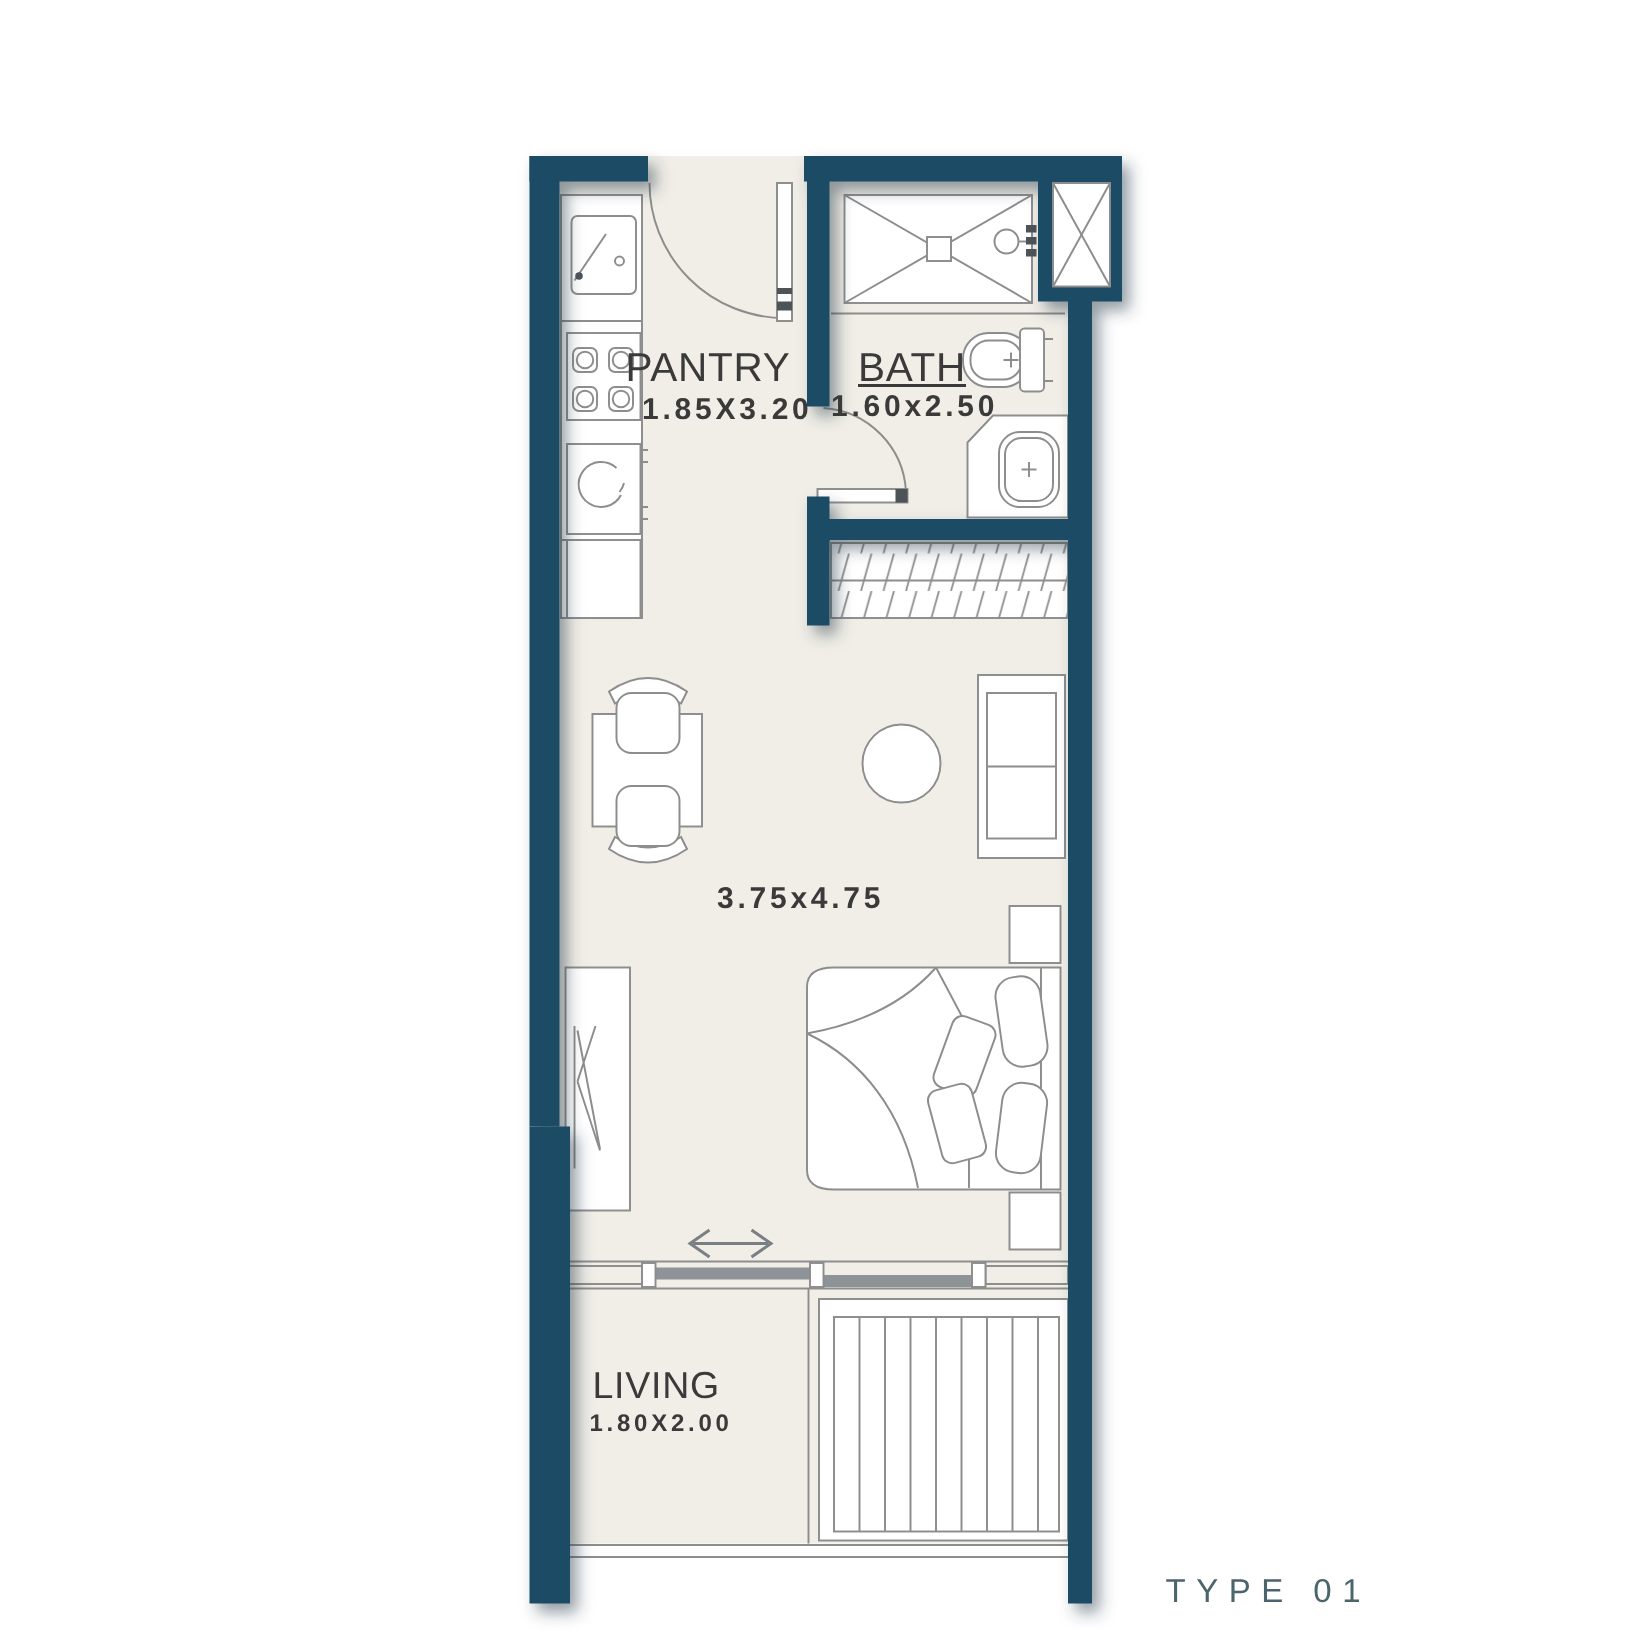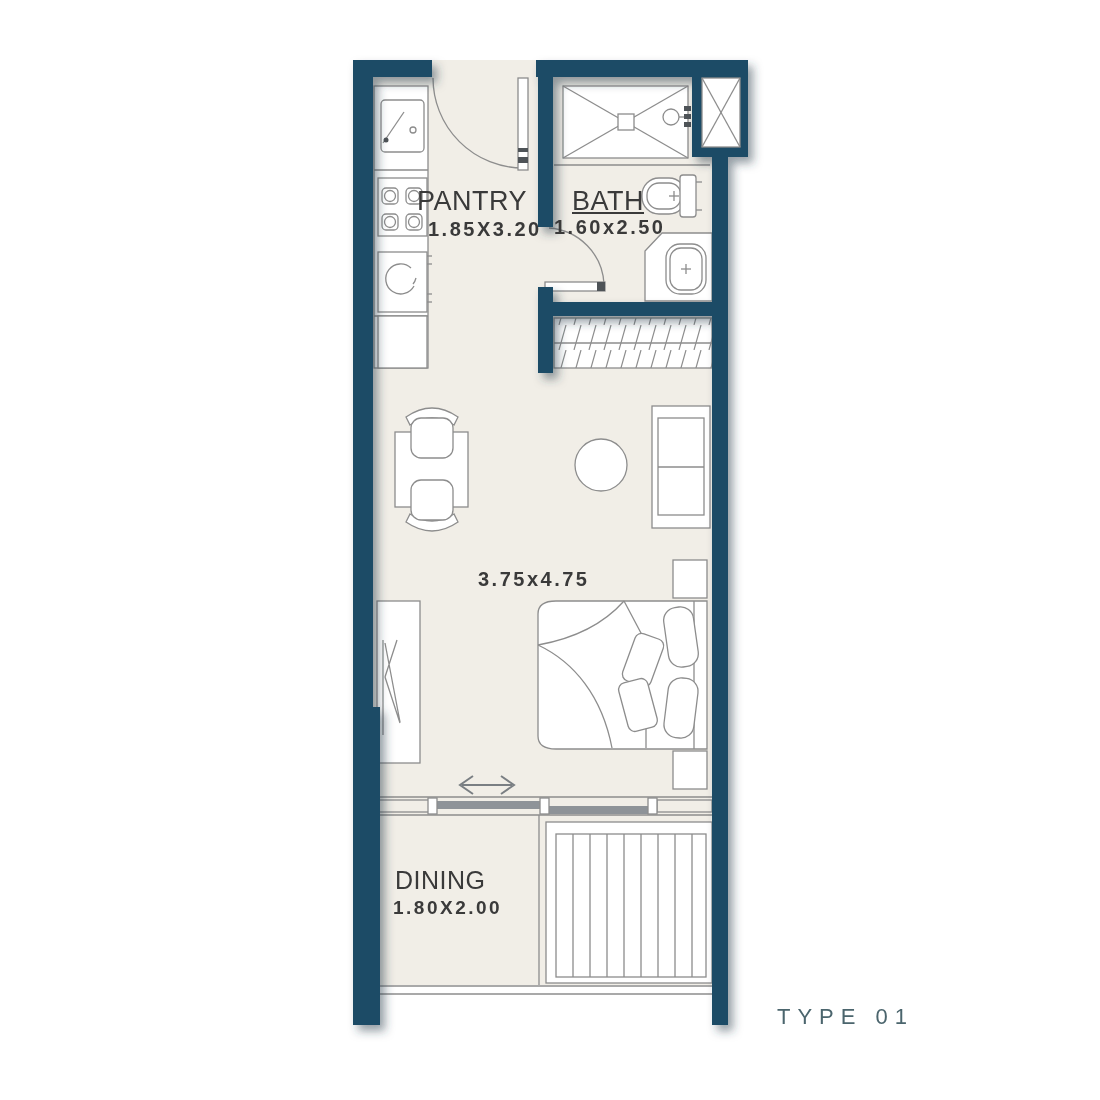--- a/index.html
+++ b/index.html
@@ -2,38 +2,38 @@
 <html style="--wall: #1d4b66; --floor: #f1eee7; --line: #8d8d8d; --label: #3a3a3a; --type-label: #4b656d; --background: #ffffff;"><head>
 <meta charset="utf-8">
 <style>
   html,body{margin:0;padding:0;}
   body{
     width:1100px;height:1100px;
     background:var(--background,#ffffff);
     font-family:"Liberation Sans",sans-serif;
     overflow:hidden;
   }
-  .stage{position:relative;width:1100px;height:860px;}
+  .stage{position:relative;width:1100px;height:860px;margin-top:44px;}
   .stage svg{position:absolute;left:0;top:0;}
 
   
   .s{fill:none;stroke:var(--line,#8d8d8d);stroke-width:1.3px;}
   .sf{fill:#ffffff;stroke:var(--line,#8d8d8d);stroke-width:1.3px;}
   .w{fill:var(--wall,#1d4b66);}
   .f{fill:var(--floor,#f1eee7);}
   .sd{fill:#4e5357;stroke:none;}
   .thick{fill:#8e9398;stroke:none;}
   .arrow{fill:none;stroke:#7a7f83;stroke-width:2px;}
 
   
   .lbl{position:absolute;white-space:nowrap;color:var(--label,#3a3a3a);}
   .room-name{font-size:27px;font-weight:400;letter-spacing:0.5px;}
   .room-dim{font-size:20px;font-weight:700;letter-spacing:2.5px;}
   .balc-name{font-size:25px;}
-  .balc-dim{font-size:19px;}
+  .balc-dim{font-size:16px;}
   .type-label{
     font-size:22px;letter-spacing:7px;font-weight:400;
     color:var(--type-label,#4b656d);
   }
 </style>
 </head>
 <body>
 
 <div class="stage">
 
@@ -239,19 +239,19 @@
       <line class="s" x1="740" y1="78" x2="702" y2="147"></line>
     </g>
   </svg>
 
   <div class="lbl room-name" style="left:417px;top:186px;">PANTRY</div>
   <div class="lbl room-dim" style="left:428px;top:218px;">1.85X3.20</div>
 
   <div class="lbl room-name" style="left:572px;top:186px;text-decoration:underline;">BATH</div>
   <div class="lbl room-dim" style="left:554px;top:216px;">1.60x2.50</div>
 
-  <div class="lbl room-dim" style="left:478px;top:568px;">3.75x4.75</div>
-
-  <div class="lbl room-name balc-name" style="left:395px;top:866px;">DINING</div>
+  <div class="lbl room-dim" style="left:478px;top:544px;">3.75x4.75</div>
+
+  <div class="lbl room-name balc-name" style="left:395px;top:866px;">LIVING</div>
   <div class="lbl room-dim balc-dim" style="left:393px;top:897px;">1.80X2.00</div>
 
   <div class="lbl type-label" style="left:777px;top:1004px;">TYPE 01</div>
 </div>
 
 </body></html>

